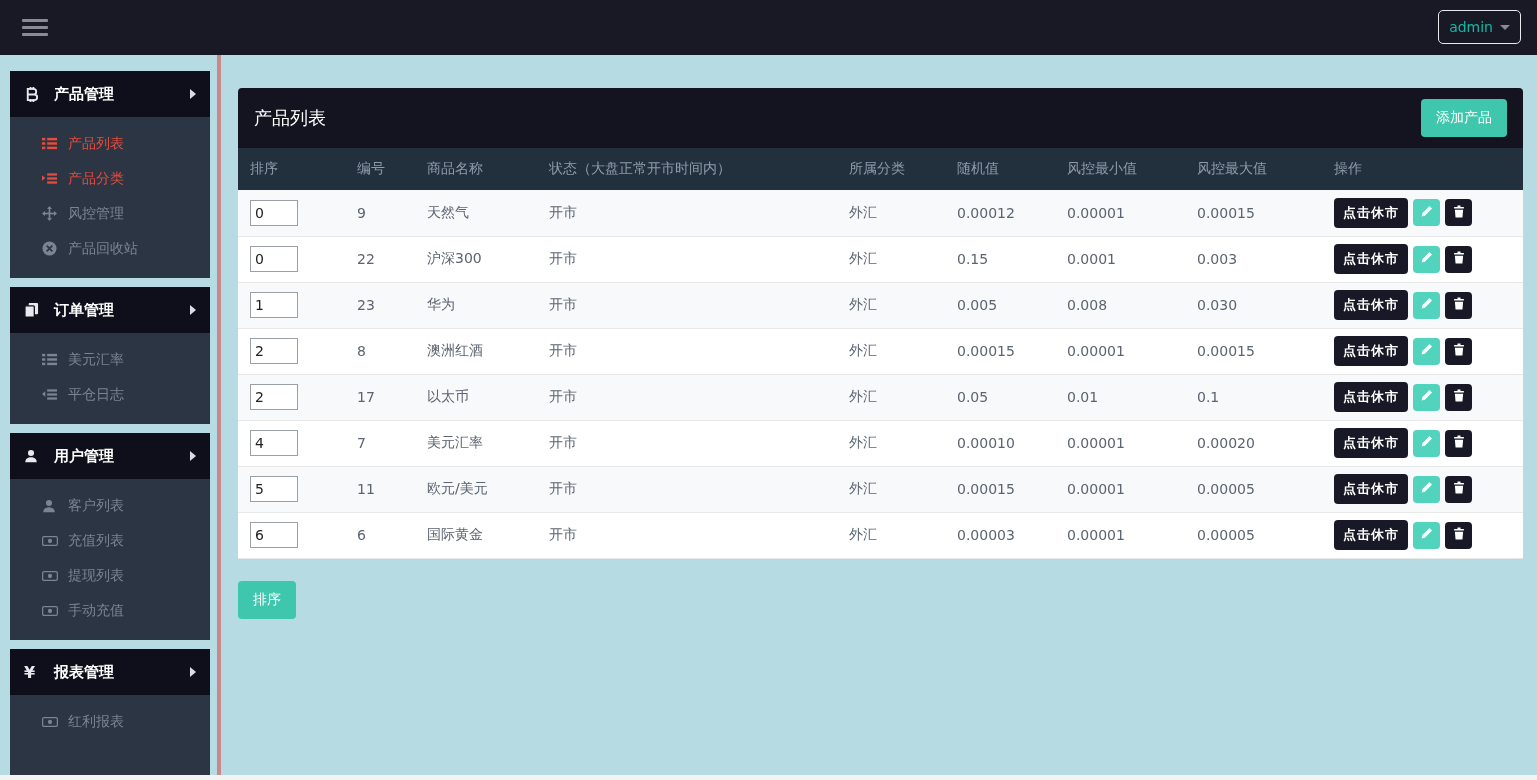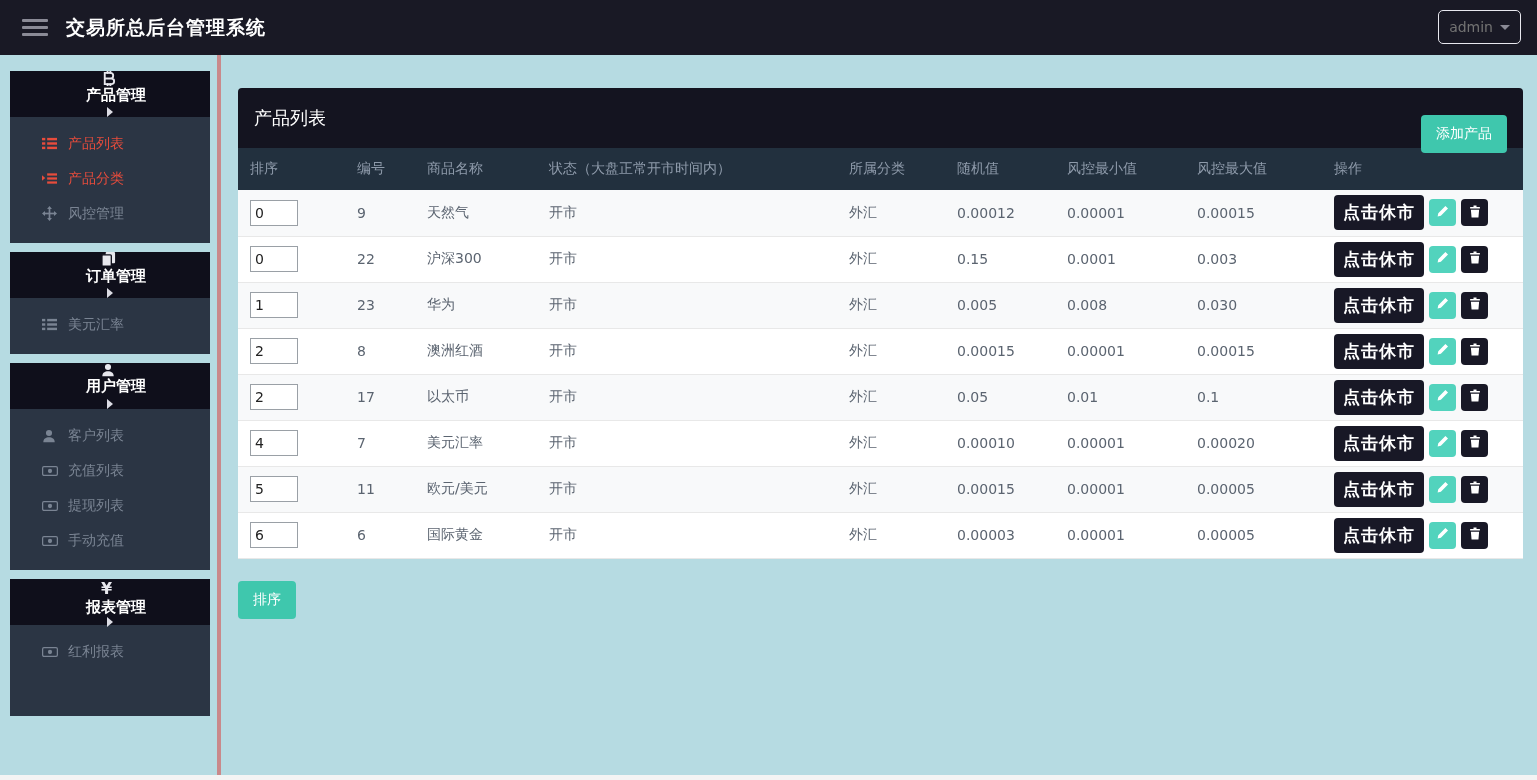--- a/index.html
+++ b/index.html
@@ -5,83 +5,82 @@
   * { margin:0; padding:0; box-sizing:border-box; }
   html,body { width:1537px; height:780px; overflow:hidden; }
   body { font-family:"DejaVu Sans","Liberation Sans",sans-serif; background:#b6dbe2; }
 
   
   .topbar { height:55px; background:#191925; display:flex; align-items:center; position:relative; }
   .hamburger { width:26px; margin-left:22px; cursor:pointer; }
   .hamburger span { display:block; height:3px; background:#8a8a96; margin:4px 0; border-radius:1px; }
   .app-title { color:#ffffff; font-size:19px; font-weight:bold; margin-left:18px; letter-spacing:1px; }
   .admin-btn { position:absolute; right:16px; top:10px; height:34px; min-width:68px;
-    border:1px solid #e8e8ef; border-radius:5px; background:transparent; color:#737373;
+    border:1px solid #e8e8ef; border-radius:5px; background:transparent; color:#14b8a6;
     font-size:14px; display:flex; align-items:center; justify-content:center; gap:7px; padding:0 10px; cursor:pointer; }
   .caret-down { width:0; height:0; border-left:5px solid transparent; border-right:5px solid transparent; border-top:5px solid #8a8a96; }
 
   
   .app { display:flex; height:720px; }
   .sidebar { width:210px; padding:16px 0 0 10px; flex:none; }
   .red-divider { width:4px; background:#c9898b; flex:none; margin-left:7px; }
   .main { flex:1; padding:33px 14px 0 17px; }
 
   
   .nav-section { margin-bottom:9px; }
-  .nav-header { height:46px; background:#0f0f1b; display:flex; align-items:center; padding:0 14px; cursor:pointer;flex-direction:column; }
+  .nav-header { height:46px; background:#0f0f1b; display:flex; align-items:center; padding:8px 14px; cursor:pointer; }
   .nav-header .hicon { width:18px; color:#e8e8ee; font-size:15px; font-weight:bold; display:flex; align-items:center; }
   .nav-header .hlabel { color:#ffffff; font-size:15px; font-weight:bold; margin-left:12px; flex:1; }
   .caret-right { width:0; height:0; border-top:5px solid transparent; border-bottom:5px solid transparent; border-left:6px solid #dcdce4; }
   .nav-sub { background:#2b3544; padding:9px 0 12px 0; }
   .nav-item { height:35px; display:flex; align-items:center; padding-left:32px; color:#7a8493; font-size:14px; cursor:pointer; }
   .nav-item .iicon { width:17px; display:flex; align-items:center; }
   .nav-item .ilabel { margin-left:9px; }
   .nav-item.active { color:#e74c3c; }
   .nav-item svg { fill:currentColor; }
   .nav-header svg { fill:currentColor; }
 
   
   .panel-header { height:60px; background:#141420; border-radius:4px 4px 0 0; display:flex; align-items:center; padding:0 16px; position:relative; }
   .panel-title { color:#ffffff; font-size:18px; }
   .btn-teal { background:#3fc7ad; color:#ffffff; border:none; border-radius:4px; font-size:14px;
     padding:10px 15px; cursor:pointer; font-family:inherit; }
-  .add-btn { position:absolute; right:16px; top:27px; }
+  .add-btn { position:absolute; right:16px; top:11px; }
 
   
   table { width:100%; border-collapse:collapse; table-layout:fixed; background:#ffffff; }
   thead th { background:#22303e; color:#8f9bab; font-size:14px; font-weight:normal; text-align:left;
     height:42px; padding:0 12px; white-space:nowrap; overflow:hidden; }
   tbody td { height:46px; padding:0 12px; font-size:14px; color:#5b6470; border-bottom:1px solid #e8e8e8;
     white-space:nowrap; overflow:hidden; }
   tbody tr:nth-child(odd) td { background:#f8f9fa; }
   tbody tr:nth-child(even) td { background:#ffffff; }
   .sort-input { width:48px; height:26px; border:1px solid #9aa0a6; background:#ffffff; font-size:14px;
     padding:0 4px; color:#222; font-family:inherit; }
   .ops { display:flex; align-items:center; gap:5px; }
-  .btn-dark { background:#181826; color:#ffffff; border:none; border-radius:4px; font-size:17px; font-weight:bold;
+  .btn-dark { background:#181826; color:#ffffff; border:none; border-radius:4px; font-size:13px; font-weight:bold;
     padding:6px 9px; cursor:pointer; letter-spacing:1px; font-family:inherit; }
   .icon-btn { width:27px; height:27px; border:none; border-radius:4px; display:flex; align-items:center;
     justify-content:center; cursor:pointer; }
   .icon-btn.edit { background:#52d3bd; }
   .icon-btn.del { background:#181826; }
   .icon-btn svg { fill:#ffffff; }
 
   .sort-btn { margin-top:22px; }
   .bottom-strip { position:fixed; left:0; bottom:0; width:100%; height:5px; background:#f4f4f4; }
 </style>
 </head>
 <body>
 
 <div class="topbar">
   <div class="hamburger">
       <span></span>
       <span></span>
       <span></span>
     </div>
-  <div class="app-title">交易所总后台管理系统</div>
   <div class="admin-btn">
     <span>admin</span>
     <span class="caret-down"></span>
   </div>
 </div>
 
 <div class="app">
 
   <div class="sidebar">
 
@@ -127,20 +126,29 @@
         <div class="nav-item">
           <span class="iicon">
               <svg width="15" height="15" viewBox="0 0 16 16">
                 <path d="M8 0l2.6 3.2H5.4zM8 16l-2.6-3.2h5.2zM0 8l3.2-2.6v5.2zM16 8l-3.2 2.6V5.4z"></path>
                 <rect x="7.1" y="2.5" width="1.8" height="11"></rect>
                 <rect x="2.5" y="7.1" width="11" height="1.8"></rect>
               </svg>
             </span>
           <span class="ilabel">风控管理</span>
         </div>
+        <div class="nav-item">
+          <span class="iicon">
+              <svg width="15" height="15" viewBox="0 0 16 16">
+                <circle cx="8" cy="8" r="7.5"></circle>
+                <path d="M5 5l6 6M11 5l-6 6" stroke="#2b3544" stroke-width="1.8"></path>
+              </svg>
+            </span>
+          <span class="ilabel">产品回收站</span>
+        </div>
       </div>
     </div>
 
     <div class="nav-section">
       <div class="nav-header">
         <span class="hicon">
           <svg width="15" height="15" viewBox="0 0 16 16">
               <rect x="5" y="0" width="10" height="12" rx="1"></rect>
               <rect x="1" y="3" width="10" height="12" rx="1" stroke="#0f0f1b" stroke-width="1.4"></rect>
             </svg>
@@ -154,20 +162,31 @@
               <svg width="15" height="15" viewBox="0 0 16 16">
                 <rect x="0" y="2" width="3.5" height="2.6"></rect>
                 <rect x="5.5" y="2" width="10.5" height="2.6"></rect>
                 <rect x="0" y="6.7" width="3.5" height="2.6"></rect>
                 <rect x="5.5" y="6.7" width="10.5" height="2.6"></rect>
                 <rect x="0" y="11.4" width="3.5" height="2.6"></rect>
                 <rect x="5.5" y="11.4" width="10.5" height="2.6"></rect>
               </svg>
             </span>
           <span class="ilabel">美元汇率</span>
+        </div>
+        <div class="nav-item">
+          <span class="iicon">
+              <svg width="15" height="15" viewBox="0 0 16 16">
+                <path d="M3.5 4.5L0 7.5l3.5 3z"></path>
+                <rect x="5.5" y="2.5" width="10.5" height="2.4"></rect>
+                <rect x="5.5" y="6.8" width="10.5" height="2.4"></rect>
+                <rect x="5.5" y="11.1" width="10.5" height="2.4"></rect>
+              </svg>
+            </span>
+          <span class="ilabel">平仓日志</span>
         </div>
       </div>
     </div>
 
     <div class="nav-section">
       <div class="nav-header">
         <span class="hicon">
           <svg width="14" height="14" viewBox="0 0 16 16">
               <circle cx="8" cy="4.5" r="3.5"></circle>
               <path d="M1.5 15c0-3.8 2.9-5.5 6.5-5.5s6.5 1.7 6.5 5.5z"></path>

